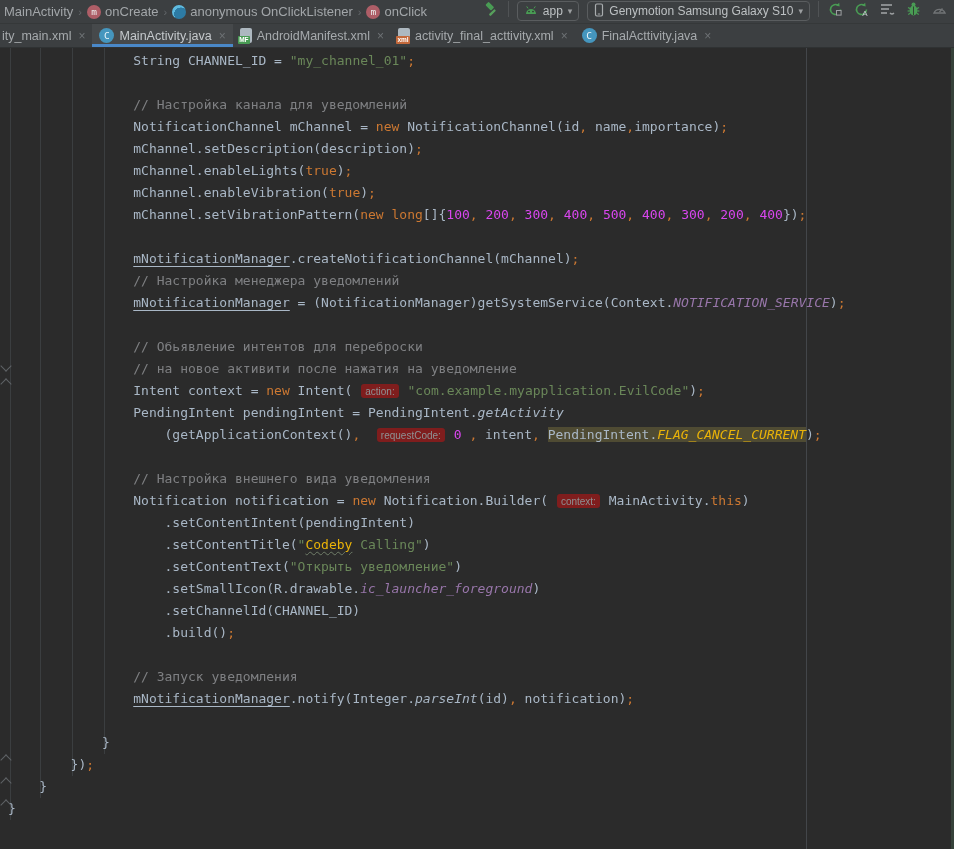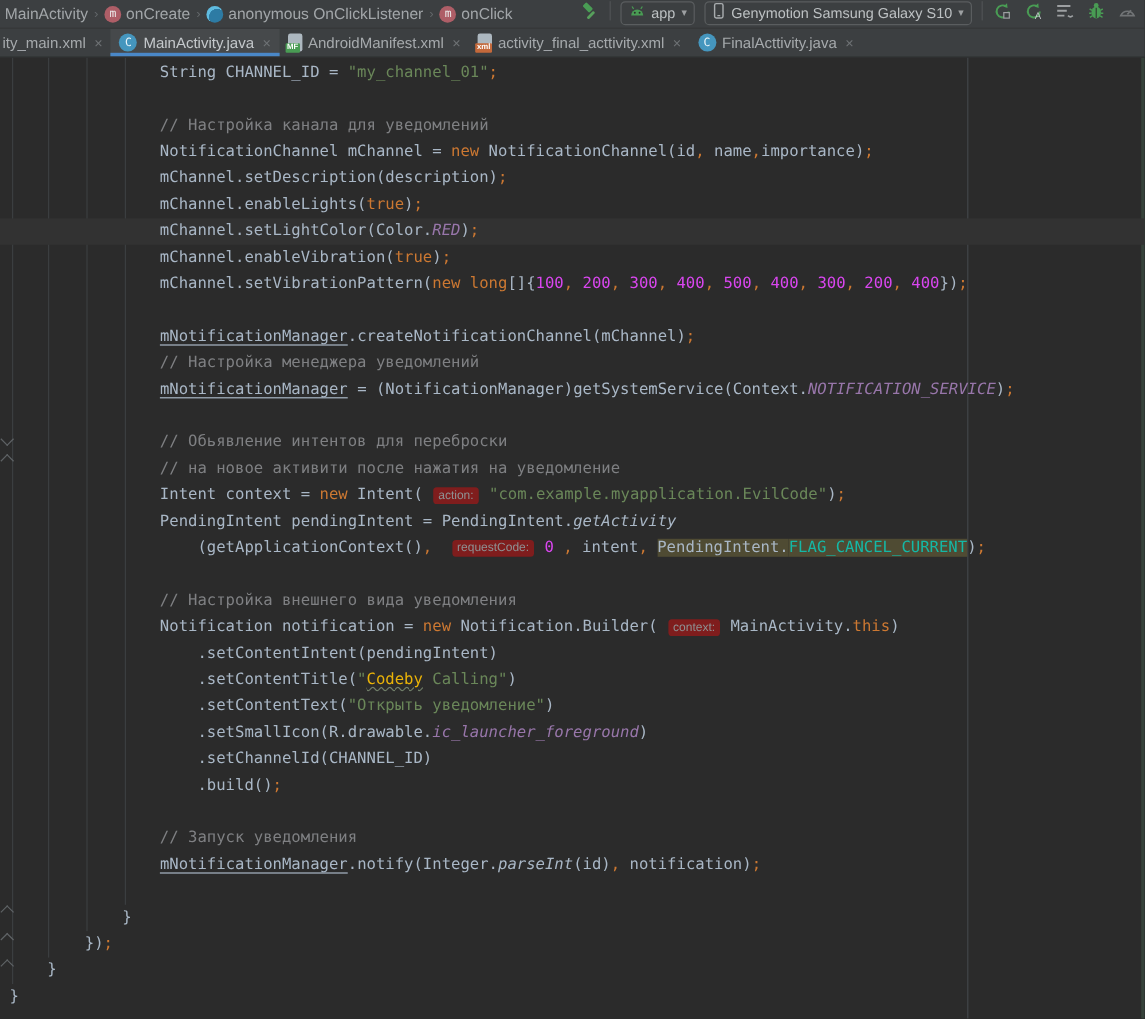--- a/index.html
+++ b/index.html
@@ -52,21 +52,21 @@
   .tk-k{color:#CC7832;}
   .tk-s{color:#6A8759;}
   .tk-n{color:#d946ef;}
   .tk-c{color:#7F8083;}
   .tk-p{color:#CC7832;}
   .tk-f{color:#A9B7C6;text-decoration:underline;text-underline-offset:3px;text-decoration-thickness:1px;}
   .tk-sc{color:#9876AA;font-style:italic;}
   .tk-sm{color:#A9B7C6;font-style:italic;}
   .tk-tpo{color:#eab308;text-decoration:underline wavy #6F7D68;text-decoration-thickness:1px;text-underline-offset:2px;}
   .tk-hd{color:#A9B7C6;background:#4F4B33;}
-  .tk-hsc{color:#14b8a6;background:#4F4B33;}
+  .tk-hsc{color:#eab308;font-style:italic;background:#4F4B33;}
   .tk-h{font-family:"Liberation Sans",sans-serif;font-size:10px;background:#7f1d1d;color:#8E9294;
     border-radius:3px;padding:1.5px 4px;margin:0 1px;vertical-align:1px;}
 
   .fold{position:absolute;left:2px;width:7px;height:7px;border:0 solid #5F6366;z-index:3;}
   .fold-up{border-top-width:1.5px;border-left-width:1.5px;transform:rotate(45deg);}
   .fold-down{border-bottom-width:1.5px;border-right-width:1.5px;transform:rotate(45deg);}
 </style>
 </head>
 <body>
 
@@ -208,21 +208,20 @@
 <div class="editor" id="editor">
   <div class="margin-guide"></div>
   <div class="right-stripe"></div>
   <div class="code" id="code">
       <div class="cl"><span class="tk-d">                String CHANNEL_ID = </span><span class="tk-s">"my_channel_01"</span><span class="tk-p">;</span></div>
       <div class="cl"></div>
       <div class="cl"><span class="tk-c">                // Настройка канала для уведомлений</span></div>
       <div class="cl"><span class="tk-d">                NotificationChannel mChannel = </span><span class="tk-k">new</span><span class="tk-d"> NotificationChannel(id</span><span class="tk-p">,</span><span class="tk-d"> name</span><span class="tk-p">,</span><span class="tk-d">importance)</span><span class="tk-p">;</span></div>
       <div class="cl"><span class="tk-d">                mChannel.setDescription(description)</span><span class="tk-p">;</span></div>
       <div class="cl"><span class="tk-d">                mChannel.enableLights(</span><span class="tk-k">true</span><span class="tk-d">)</span><span class="tk-p">;</span></div>
-      <div class="cl caret"><span class="tk-d">                mChannel.setLightColor(Color.</span><span class="tk-sc">RED</span><span class="tk-d">)</span><span class="tk-p">;</span></div>
       <div class="cl"><span class="tk-d">                mChannel.enableVibration(</span><span class="tk-k">true</span><span class="tk-d">)</span><span class="tk-p">;</span></div>
       <div class="cl"><span class="tk-d">                mChannel.setVibrationPattern(</span><span class="tk-k">new</span><span class="tk-d"> </span><span class="tk-k">long</span><span class="tk-d">[]{</span><span class="tk-n">100</span><span class="tk-p">,</span><span class="tk-d"> </span><span class="tk-n">200</span><span class="tk-p">,</span><span class="tk-d"> </span><span class="tk-n">300</span><span class="tk-p">,</span><span class="tk-d"> </span><span class="tk-n">400</span><span class="tk-p">,</span><span class="tk-d"> </span><span class="tk-n">500</span><span class="tk-p">,</span><span class="tk-d"> </span><span class="tk-n">400</span><span class="tk-p">,</span><span class="tk-d"> </span><span class="tk-n">300</span><span class="tk-p">,</span><span class="tk-d"> </span><span class="tk-n">200</span><span class="tk-p">,</span><span class="tk-d"> </span><span class="tk-n">400</span><span class="tk-d">})</span><span class="tk-p">;</span></div>
       <div class="cl"></div>
       <div class="cl"><span class="tk-d">                </span><span class="tk-f">mNotificationManager</span><span class="tk-d">.createNotificationChannel(mChannel)</span><span class="tk-p">;</span></div>
       <div class="cl"><span class="tk-c">                // Настройка менеджера уведомлений</span></div>
       <div class="cl"><span class="tk-d">                </span><span class="tk-f">mNotificationManager</span><span class="tk-d"> = (NotificationManager)getSystemService(Context.</span><span class="tk-sc">NOTIFICATION_SERVICE</span><span class="tk-d">)</span><span class="tk-p">;</span></div>
       <div class="cl"></div>
       <div class="cl"><span class="tk-c">                // Обьявление интентов для переброски</span></div>
       <div class="cl"><span class="tk-c">                // на новое активити после нажатия на уведомление</span></div>
       <div class="cl"><span class="tk-d">                Intent context = </span><span class="tk-k">new</span><span class="tk-d"> Intent( </span><span class="tk-h">action:</span><span class="tk-d"> </span><span class="tk-s">"com.example.myapplication.EvilCode"</span><span class="tk-d">)</span><span class="tk-p">;</span></div>

